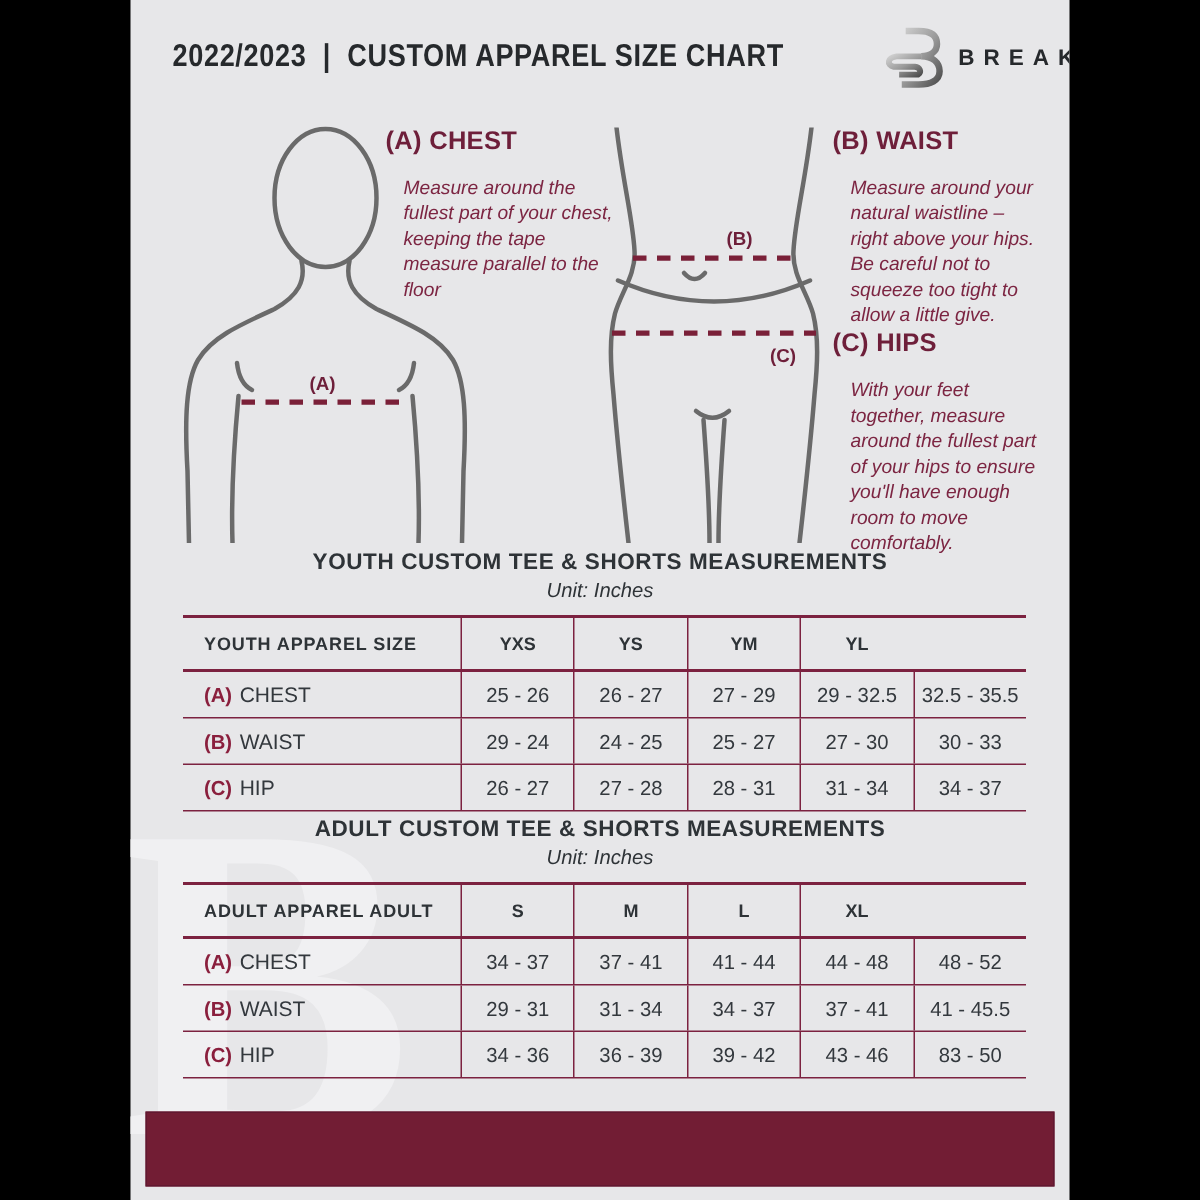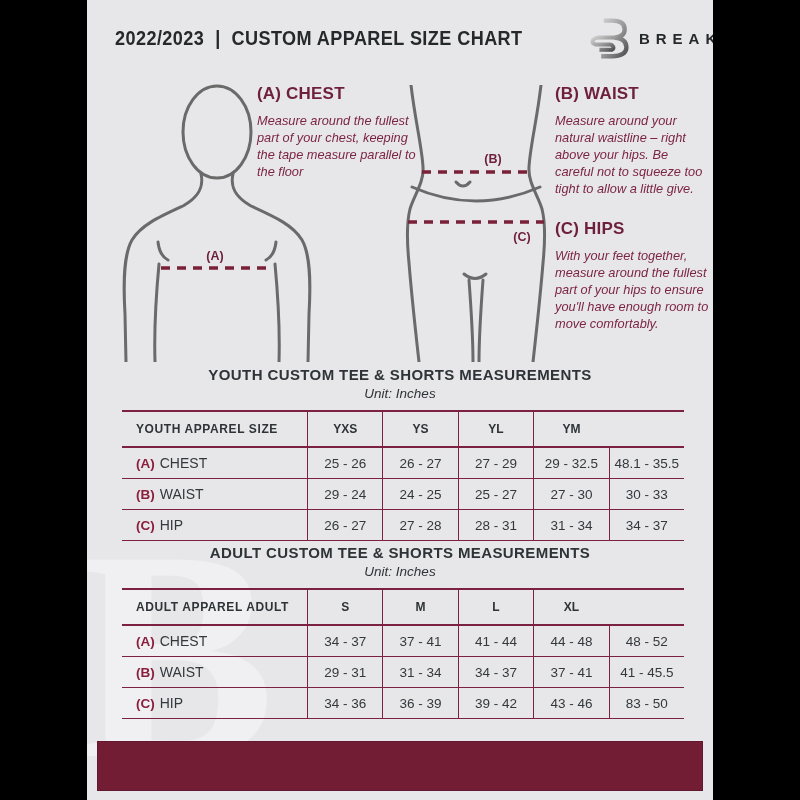--- a/index.html
+++ b/index.html
@@ -16,21 +16,21 @@
   .fig-torso{left:30px;top:84px;}
   .fig-lower{left:309px;top:85px;}
   .outline{fill:none;stroke:#6a6a6a;stroke-width:3;stroke-linecap:round;}
   .dashline{fill:none;stroke:#7a2038;stroke-width:3.5;stroke-dasharray:9 7;}
   .svg-marker{fill:#6e1f3a;font-weight:700;font-size:12.5px;text-anchor:middle;font-family:"Liberation Sans",sans-serif;}
   .guide-block{position:absolute;z-index:2;}
   .chest-block{left:170px;top:84px;width:164px;}
   .waist-block{left:468px;top:84px;width:154px;}
   .hips-block{left:468px;top:219px;width:154px;}
   .guide-heading{font-size:17px;font-weight:800;color:#6e1f3a;letter-spacing:.2px;margin:0 0 8px 0;}
-  .guide-body{font-size:12.8px;font-style:italic;font-weight:500;color:#7c2542;line-height:1.33;margin:0;}
+  .guide-body{font-size:12.8px;font-style:italic;font-weight:500;color:#7c2542;line-height:1.33;margin:12px;}
 
   
   .tbl-title{position:absolute;left:0;right:0;text-align:center;font-size:15px;font-weight:700;letter-spacing:.4px;color:#2e3337;z-index:2;}
   .tbl-unit{position:absolute;left:0;right:0;text-align:center;font-size:13.5px;font-style:italic;color:#2e3337;z-index:2;}
   .youth-title{top:366px;} .youth-unit{top:386px;}
   .adult-title{top:544px;} .adult-unit{top:564px;}
 
   
   .sizetable{position:absolute;left:35px;width:562px;border-top:2px solid #7c2240;z-index:2;}
   .youth-table{top:410px;} .adult-table{top:588px;}
@@ -112,33 +112,33 @@
     <p class="guide-body">With your feet together, measure around the fullest part of your hips to ensure you'll have enough room to move comfortably.</p>
   </div>
 
   <div class="tbl-title youth-title">YOUTH CUSTOM TEE &amp; SHORTS MEASUREMENTS</div>
   <div class="tbl-unit youth-unit">Unit: Inches</div>
   <div class="sizetable youth-table">
     <div class="tr head">
       <div class="td label-col">YOUTH APPAREL SIZE</div>
       <div class="td">YXS</div>
       <div class="td">YS</div>
+      <div class="td">YM</div>
       <div class="td">YL</div>
-      <div class="td">YM</div>
     </div>
     <div class="tr data">
       <div class="td label-col">
           <span class="pfx">(A)</span>
           <span class="row-label-text">CHEST</span>
         </div>
       <div class="td">25 - 26</div>
       <div class="td">26 - 27</div>
       <div class="td">27 - 29</div>
       <div class="td">29 - 32.5</div>
-      <div class="td">48.1 - 35.5</div>
+      <div class="td">32.5 - 35.5</div>
     </div>
     <div class="tr data">
       <div class="td label-col">
           <span class="pfx">(B)</span>
           <span class="row-label-text">WAIST</span>
         </div>
       <div class="td">29 - 24</div>
       <div class="td">24 - 25</div>
       <div class="td">25 - 27</div>
       <div class="td">27 - 30</div>

